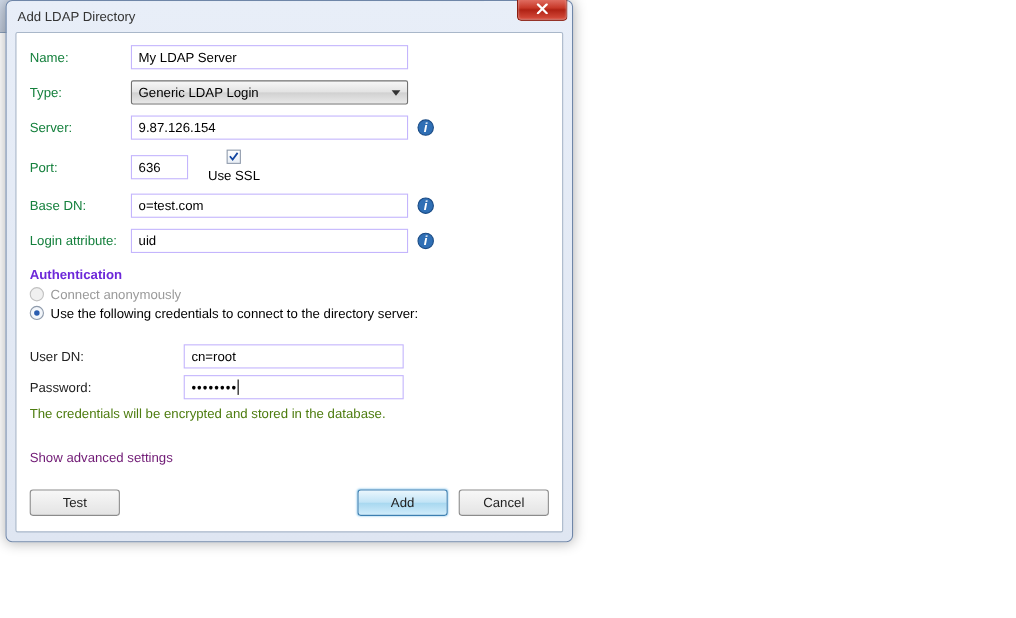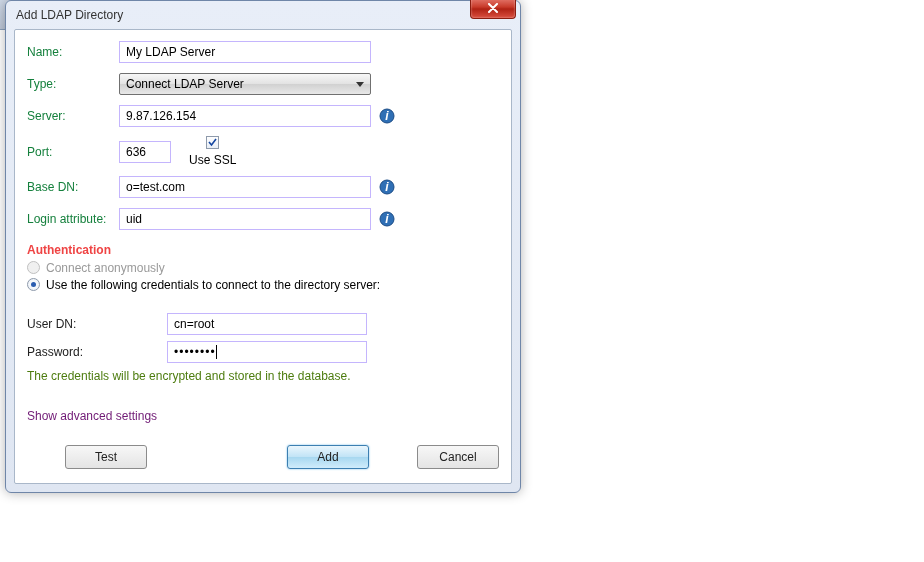--- a/index.html
+++ b/index.html
@@ -129,21 +129,21 @@
       border: 1px solid #8e9aab;
       background: linear-gradient(#fefefe,#e8eef6);
       display: flex;
       align-items: center;
       justify-content: center;
       font-size: 10px;
       color: #1345a0;
     }
     .section-title {
       font-weight: bold;
-      color: #ef4444;
+      color: #6d28d9;
       margin-top: 12px;
       margin-bottom: 4px;
     }
     .radio-row {
       display: flex;
       align-items: flex-start;
       gap: 6px;
       margin-bottom: 3px;
     }
     .radio {
@@ -190,21 +190,20 @@
       min-width: 82px;
       border: 1px solid #8b8b8b;
       background: linear-gradient(#f7f7f7,#e4e4e4);
       border-radius: 3px;
       padding: 0 12px;
       display: inline-flex;
       align-items: center;
       justify-content: center;
       color: #222;
       cursor: default;
-      margin-left: 38px;
     }
     .btn.primary {
       border: 1px solid #3c7fb1;
       background: linear-gradient(#eaf6fd,#c2e4f6 48%, #a8d8f0 52%, #d0ecfb);
       box-shadow: 0 0 2px #6cb7e6;
     }
     .pw-input {
       letter-spacing: 1px;
       font-family: Arial, sans-serif;
     }
@@ -234,21 +233,21 @@
   <div class="dialog-body">
 
     <div class="form-row">
       <div class="form-label">Name:</div>
       <input class="txt txt-wide" value="My LDAP Server" style="">
     </div>
 
     <div class="form-row">
       <div class="form-label">Type:</div>
       <div class="select">
-        <span>Connect LDAP Server</span>
+        <span>Generic LDAP Login</span>
         <span class="select-arrow"></span>
       </div>
     </div>
 
     <div class="form-row">
       <div class="form-label">Server:</div>
       <input class="txt txt-wide" value="9.87.126.154" style="">
       <span class="info-icon">
         <svg width="16" height="16" viewBox="0 0 16 16">
             <circle cx="8" cy="8" r="7" fill="#2f6fb5" stroke="#1b4c86"></circle>

